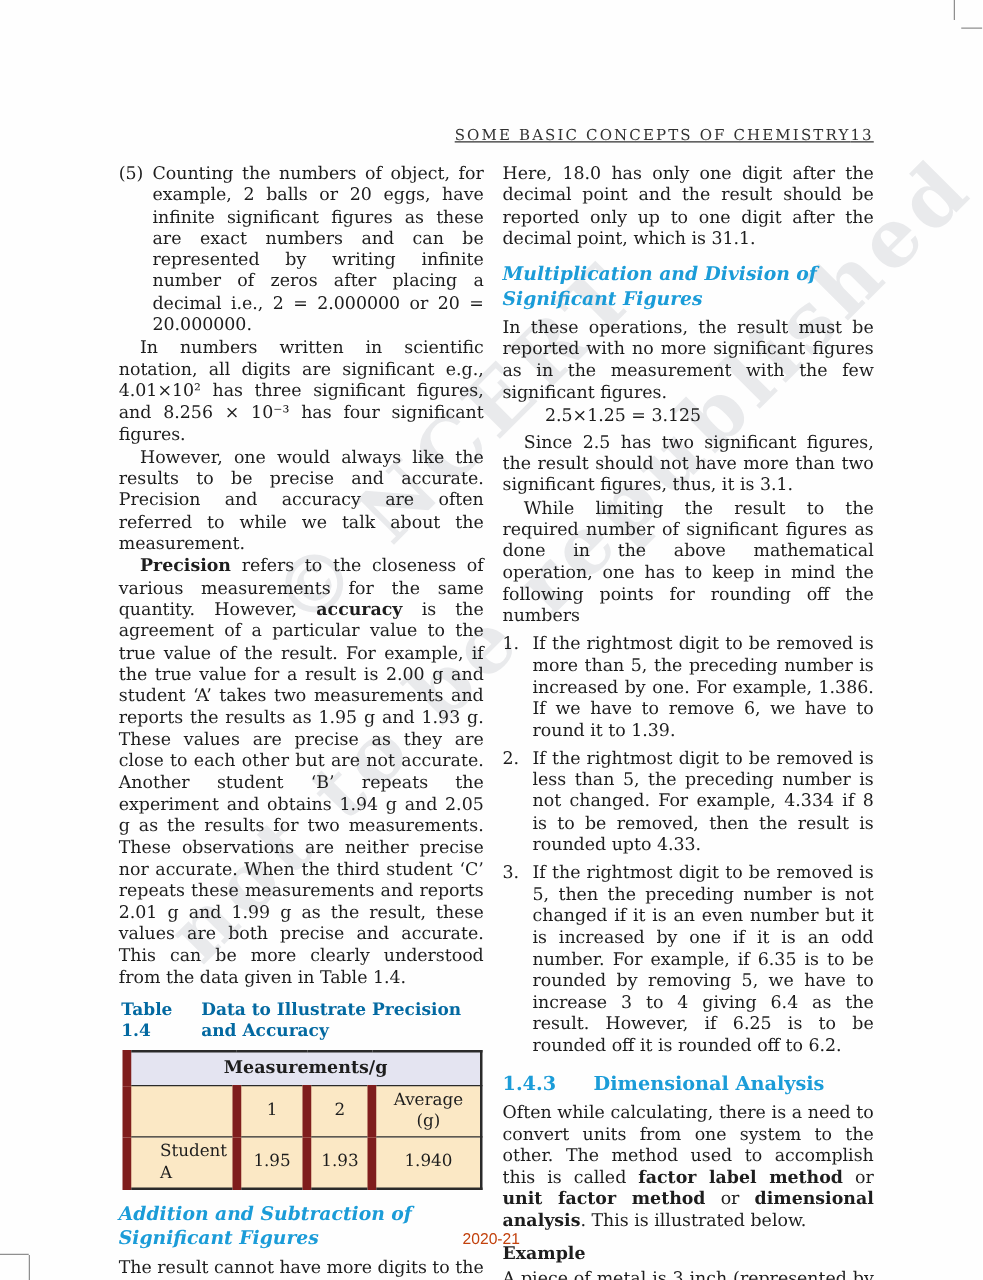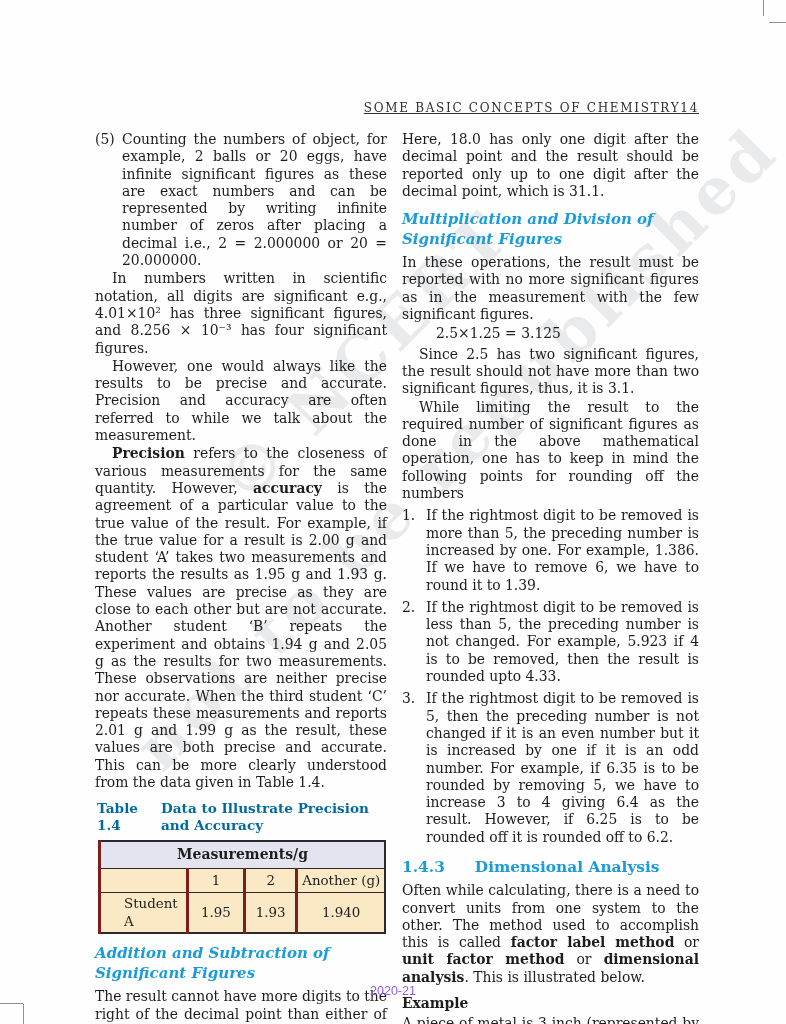--- a/index.html
+++ b/index.html
@@ -14,39 +14,39 @@
   
   .crop{position:absolute;background:#8f8f8f;z-index:2;}
   .crop.tr-v{right:22px;top:0;width:1px;height:16px;}
   .crop.tr-h{right:0;top:22px;width:17px;height:1px;}
   .crop.bl-h{left:0;bottom:20px;width:23px;height:1px;}
   .crop.bl-v{left:23px;bottom:0;width:1px;height:20px;}
 
   .hdr{position:absolute;top:101px;left:95px;width:604px;display:flex;
        justify-content:flex-end;font-size:12px;letter-spacing:1.7px;color:#303030;z-index:1;text-decoration:underline;}
   .footer{position:absolute;bottom:26px;left:0;width:100%;text-align:center;
-          font-family:"Liberation Sans",sans-serif;font-size:12.5px;color:#8b5cf6;z-index:1;}
+          font-family:"Liberation Sans",sans-serif;font-size:12.5px;color:#c2410c;z-index:1;}
 
   .columns{position:absolute;top:131px;left:95px;display:flex;gap:15px;z-index:1;}
   .col{font-size:13.9px;line-height:17.3px;text-align:justify;}
   .col.left{width:292px;}
   .col.right{width:297px;}
   p{margin:0 0 1px 0;}
   .ind{text-indent:17px;}
   .hang{display:flex;margin-bottom:1px;}
   .hang .hnum{flex:none;width:27px;}
   b{font-weight:bold;}
 
   .tbl-caption{display:flex;color:#0369a1;font-weight:bold;font-size:13.6px;
                line-height:16.5px;margin:9px 0 7px 2px;text-align:left;}
   .tbl-caption .lbl{flex:none;width:64px;}
 
   table.meas{border-collapse:collapse;width:288px;margin-left:3px;font-size:13.4px;
              border:2px solid #2a2a2a;}
-  table.meas th,table.meas td{border-left:3px solid #7f1d1d;border-right:1px solid #2a2a2a;
+  table.meas th,table.meas td{border-left:7px solid #7f1d1d;border-right:1px solid #2a2a2a;
              padding:2px 3px;background:#fbe8c5;font-weight:normal;}
   table.meas .mh{background:#e4e4f1;font-weight:bold;text-align:center;font-size:14px;
              padding:4px 2px;border-bottom:1.4px solid #2a2a2a;}
   table.meas tr.subhdr td{border-bottom:1.4px solid #2a2a2a;text-align:center;padding:3px 2px;}
   table.meas tr.datarow td{text-align:center;padding:2.5px 2px;}
   table.meas tr.datarow td.name{text-align:left;padding-left:23px;}
 
   .sub-heading{color:#1b9cd8;font-weight:bold;font-style:italic;font-size:15px;
                line-height:19.5px;margin:10px 0 5px 0;text-align:left;}
   .section-heading{color:#1b9cd8;font-weight:bold;font-size:15.4px;margin:13px 0 6px 0;
@@ -68,21 +68,21 @@
     <div class="wm2">not to be republished</div>
   </div>
 
   <div class="crop tr-v"></div>
   <div class="crop tr-h"></div>
   <div class="crop bl-h"></div>
   <div class="crop bl-v"></div>
 
   <div class="hdr">
     <span>SOME BASIC CONCEPTS OF CHEMISTRY</span>
-    <span>14</span>
+    <span>13</span>
   </div>
 
   <div class="columns">
 
     <div class="col left">
 
       <div class="hang">
         <span class="hnum">(5)</span>
         <span>Counting the numbers of object, for example, 2 balls or 20 eggs, have infinite significant figures as these are exact numbers and can be represented by writing infinite number of zeros after placing a decimal i.e., 2 = 2.000000 or 20 = 20.000000.</span>
       </div>
@@ -108,21 +108,21 @@
             <col style="width:89px">
           </colgroup>
         <tbody>
             <tr>
           <th class="mh" colspan="4">Measurements/g</th>
         </tr>
         <tr class="subhdr">
           <td></td>
           <td>1</td>
           <td>2</td>
-          <td>Another (g)</td>
+          <td>Average (g)</td>
         </tr>
         <tr class="datarow">
           <td class="name">Student A</td>
           <td>1.95</td>
           <td>1.93</td>
           <td>1.940</td>
         </tr>
       </tbody>
         </table>
 
@@ -149,21 +149,21 @@
       <p class="ind">Since 2.5 has two significant figures, the result should not have more than two significant figures, thus, it is 3.1.</p>
       <p class="ind">While limiting the result to the required number of significant figures as done in the above mathematical operation, one has to keep in mind the following points for rounding off the numbers</p>
 
       <div class="olist">
         <div class="oitem">
           <span class="onum">1.</span>
           <span class="otext">If the rightmost digit to be removed is more than 5, the preceding number is increased by one. For example, 1.386. If we have to remove 6, we have to round it to 1.39.</span>
         </div>
         <div class="oitem">
           <span class="onum">2.</span>
-          <span class="otext">If the rightmost digit to be removed is less than 5, the preceding number is not changed. For example, 5.923 if 4 is to be removed, then the result is rounded upto 4.33.</span>
+          <span class="otext">If the rightmost digit to be removed is less than 5, the preceding number is not changed. For example, 4.334 if 8 is to be removed, then the result is rounded upto 4.33.</span>
         </div>
         <div class="oitem">
           <span class="onum">3.</span>
           <span class="otext">If the rightmost digit to be removed is 5, then the preceding number is not changed if it is an even number but it is increased by one if it is an odd number. For example, if 6.35 is to be rounded by removing 5, we have to increase 3 to 4 giving 6.4 as the result. However, if 6.25 is to be rounded off it is rounded off to 6.2.</span>
         </div>
       </div>
 
       <div class="section-heading">
         <span>1.4.3</span>
         <span>Dimensional Analysis</span>

